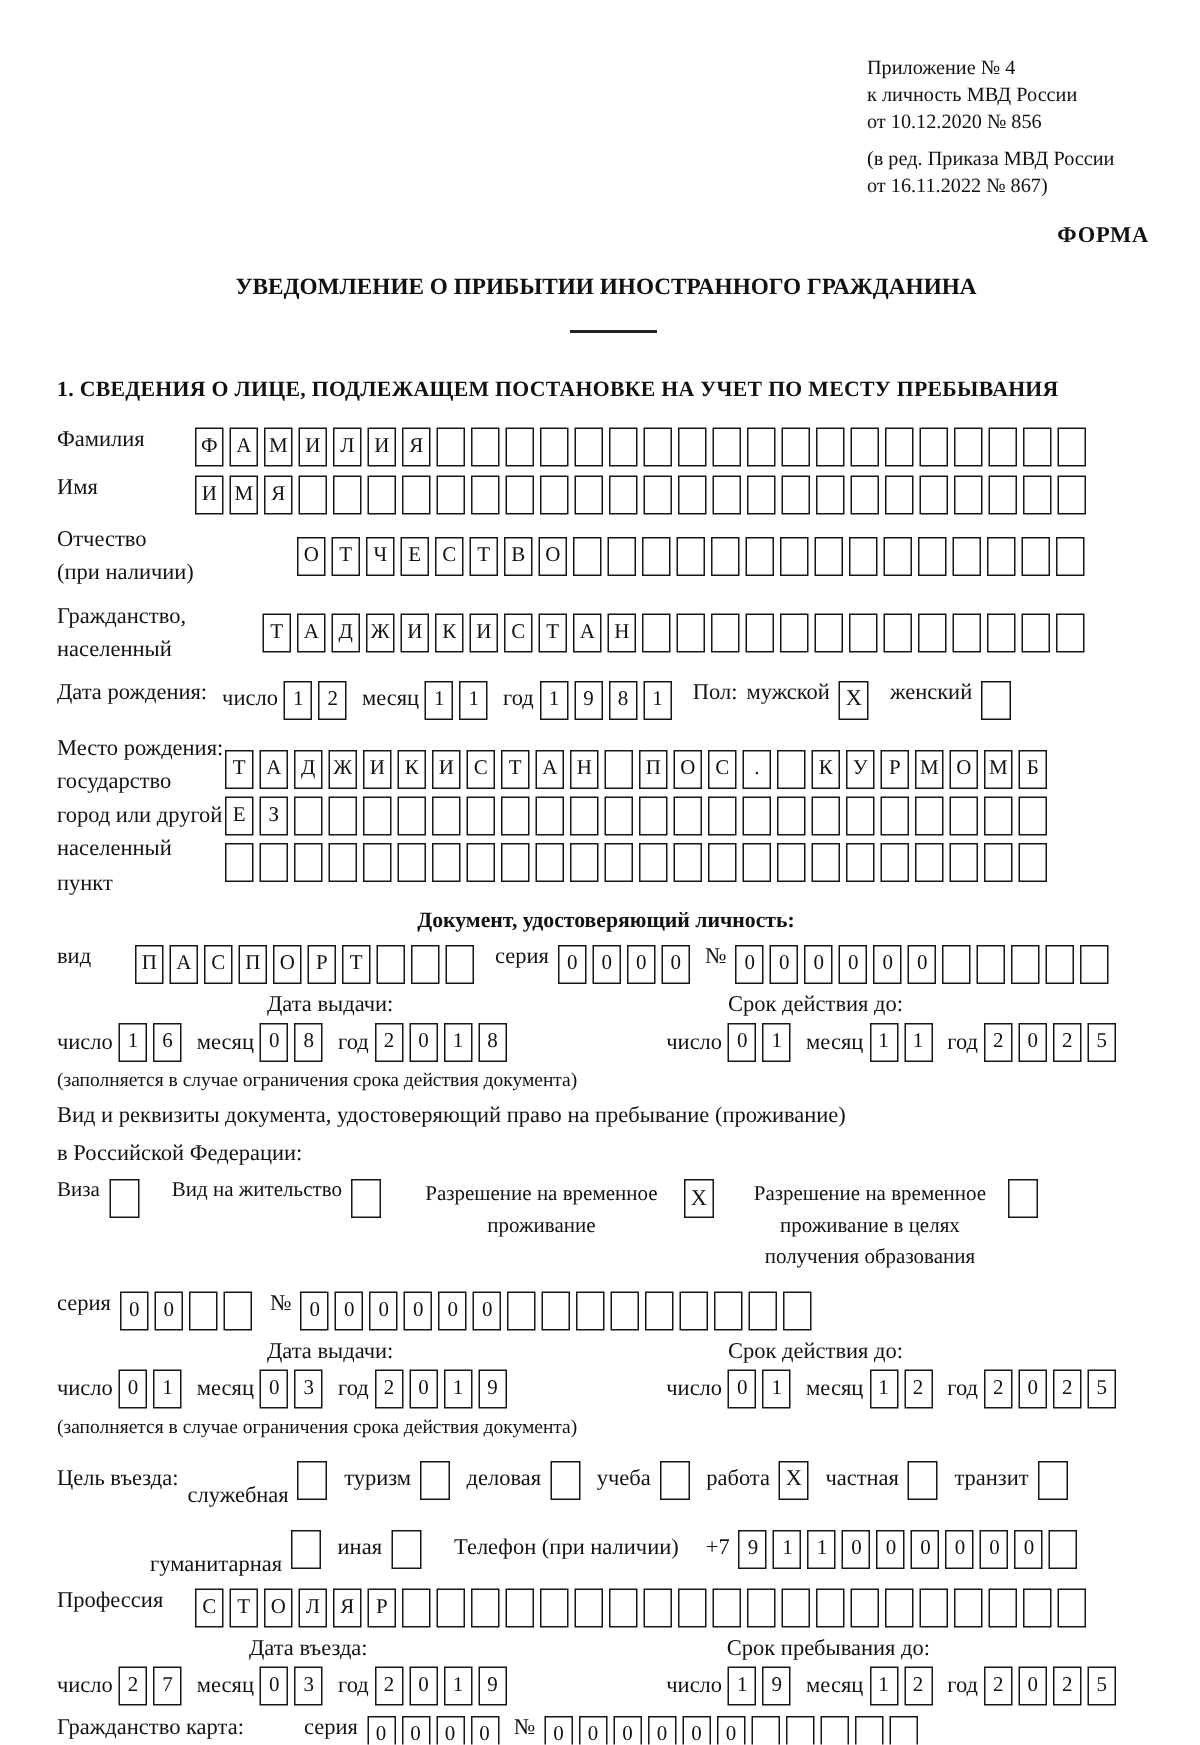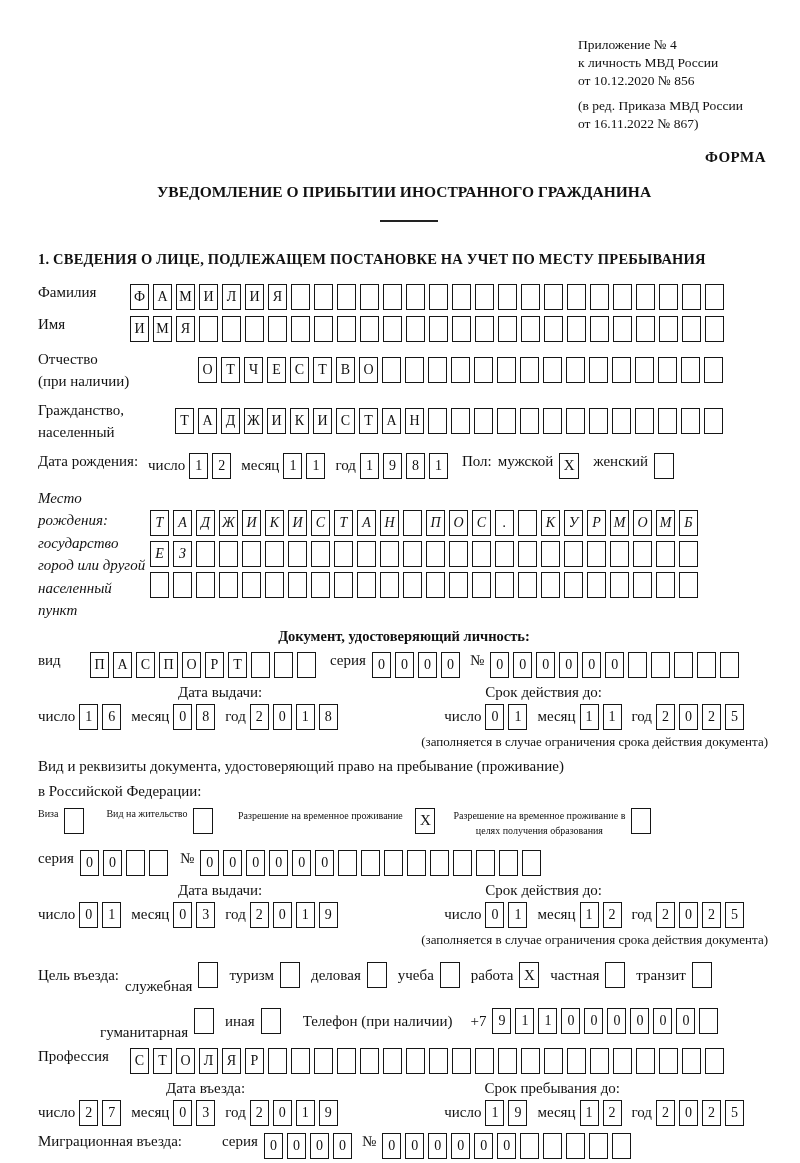--- a/index.html
+++ b/index.html
@@ -31,30 +31,30 @@
 
   
   .dh{display:flex;font-size:15px;margin:4px 0 3px;}
   .dh .h1{margin-left:140px;} .dh .h2{margin-left:auto;margin-right:168px;}
   .dh.entry .h1{margin-left:128px;} .dh.entry .h2{margin-left:auto;margin-right:150px;}
   .dline{display:flex;align-items:center;margin-bottom:4px;}
   .date-group{display:inline-flex;align-items:center;flex:none;}
   .date-group .dlab{font-size:15px;margin:0 4px 0 10px;}
   .date-group .dlab:first-child{margin-left:0;}
   .date-group.rg{margin-left:auto;margin-right:26px;}
-  .note{font-size:13px;text-align:right;margin:1px 2px 8px 0;}
+  .note{font-size:13px;text-align:left;margin:1px 2px 8px 0;}
 
   
   .doc-head{text-align:center;font-weight:bold;font-size:14.5px;margin:6px 0 7px;}
 
   
   .intro{font-size:15px;margin:4px 0 8px;}
   .opts{display:flex;align-items:flex-start;margin:2px 0 12px;}
   .opt{display:flex;align-items:flex-start;}
-  .opt .ol{font-size:10px;}
+  .opt .ol{font-size:14px;}
   .opt .ol.c2{width:178px;text-align:center;line-height:1.5;}
   .opt .ol.c3{width:172px;text-align:center;line-height:1.5;} .gap22{width:22px;flex:none;} .gap18{width:18px;flex:none;}
 
   
   .purpline{display:flex;align-items:center;margin-bottom:7px;flex-wrap:nowrap;}
   .purpline .p-label{font-size:15px;margin-left:11px;}
   .purpline .p-label:first-of-type{margin-left:0;margin-top:22px;}
   .phone-lab{font-size:15px;margin-left:22px;}
   .plus7{font-size:15px;margin:0 6px 0 18px;}
   .indent60{margin-left:62px;}
@@ -231,21 +231,21 @@
           <span class="cell">1</span>
         </span>
       </span>
     <span class="flabel ml14">Пол:</span>
     <span class="flabel ml6">мужской</span>
     <span class="checkbox">X</span>
     <span class="flabel ml14">женский</span>
     <span class="checkbox"></span>
   </div>
 
-  <div class="row top" style="margin-top:8px;font-style:italic;">
+  <div class="row top" style="margin-top:8px;">
     <span class="lblcol w112">
       <div>Место рождения:</div>
       <div>государство</div>
       <div>город или другой</div>
       <div>населенный пункт</div>
     </span>
     <span class="stack">
       <span class="cells">
           <span class="cell">Т</span>
           <span class="cell">А</span>
@@ -625,21 +625,21 @@
         <span class="cells">
           <span class="cell">2</span>
           <span class="cell">0</span>
           <span class="cell">2</span>
           <span class="cell">5</span>
         </span>
       </span>
   </div>
 
   <div class="row" style="margin-top:7px;">
-    <span class="flabel">Миграционная въезда:</span>
+    <span class="flabel">Гражданство карта:</span>
     <span class="flabel ml40 mr6">серия</span>
     <span class="cells">
         <span class="cell">0</span>
         <span class="cell">0</span>
         <span class="cell">0</span>
         <span class="cell">0</span>
       </span>
     <span class="flabel" style="margin:0 6px 0 10px;">№</span>
     <span class="cells">
         <span class="cell">0</span>

